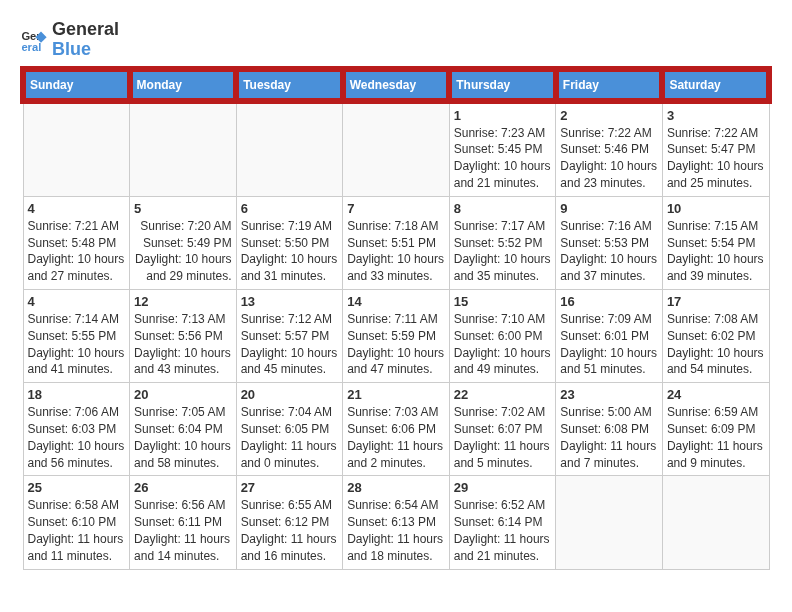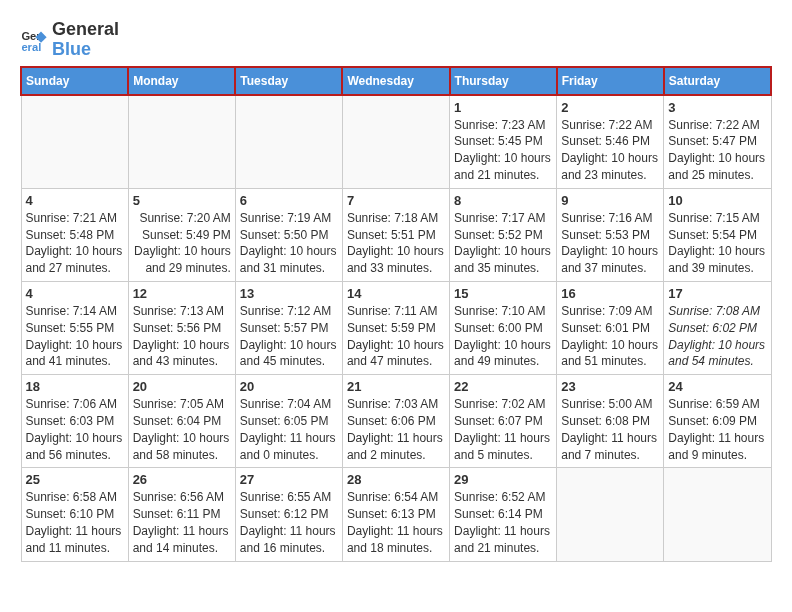--- a/index.html
+++ b/index.html
@@ -52,21 +52,21 @@
       border-collapse: collapse;
       font-size: 11px;
     }
     .calendar thead th {
       background: #4a90d9;
       color: #fff;
       padding: 6px 4px;
       text-align: left;
       font-weight: bold;
       font-size: 12px;
-      border: 2px solid #b91c1c;
+      border: 6px solid #b91c1c;
     }
     .calendar tbody td {
       border: 1px solid #ccc;
       vertical-align: top;
       padding: 4px;
       width: calc(100% / 7);
       height: 88px;
     }
     .calendar tbody td.empty {
       background: #f9f9f9;
@@ -232,21 +232,21 @@
         </td>
         <td>
           <div class="day-number">16</div>
           <div class="day-info" style="white-space: pre-line;">Sunrise: 7:09 AM
 Sunset: 6:01 PM
 Daylight: 10 hours
 and 51 minutes.</div>
         </td>
         <td>
           <div class="day-number">17</div>
-          <div class="day-info" style="white-space: pre-line; font-style: italic;">Sunrise: 7:08 AM
+          <div class="day-info" style="white-space: pre-line;">Sunrise: 7:08 AM
 Sunset: 6:02 PM
 Daylight: 10 hours
 and 54 minutes.</div>
         </td>
       </tr>
       <tr>
         <td>
           <div class="day-number">18</div>
           <div class="day-info" style="white-space: pre-line;">Sunrise: 7:06 AM
 Sunset: 6:03 PM

